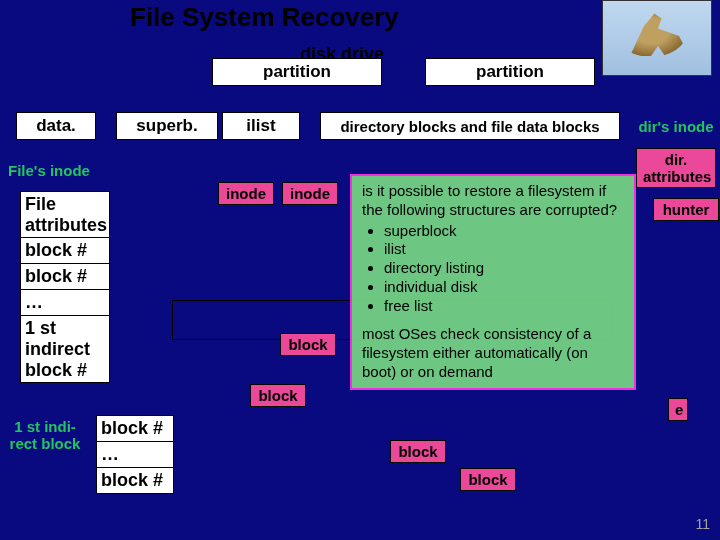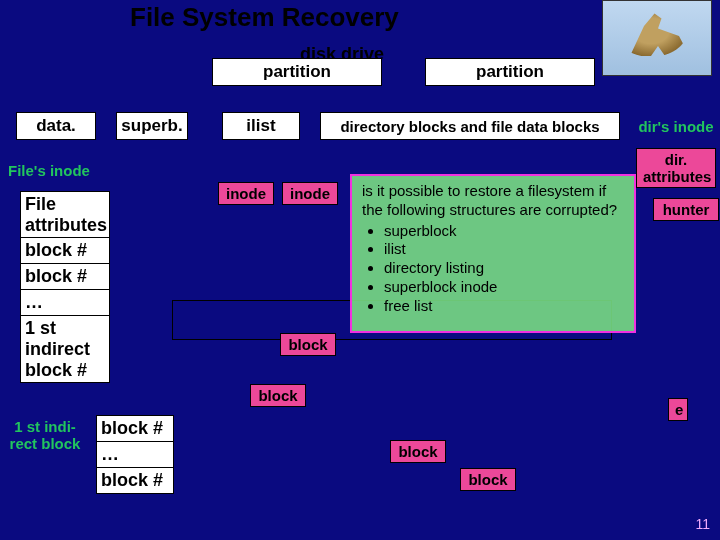--- a/index.html
+++ b/index.html
@@ -86,21 +86,21 @@
     font-weight: normal;
     line-height: 1.25;
   }
   .callout .q { font-weight: normal; }
   .bul { padding-left: 18px; margin: 2px 0; }
   .bul li { list-style: disc; margin-left: 4px; }
   .slide-num {
     position:absolute;
     right:10px;
     bottom:8px;
-    color:#f0abfc;
+    color:#a3a3a3;
     font-size:14px;
   }
   .blockbox {
     position:absolute;
     background:#ec4899;
     border:1px solid #000;
     font-weight:bold;
     font-size:15px;
     text-align:center;
     padding:2px 6px;
@@ -115,21 +115,21 @@
 <body>
 
 <div class="title">File System Recovery</div>
 <div class="sub">disk drive</div>
 <div class="dino"></div>
 
 <div class="box" style="left:212px; top:58px; width:170px; height:28px;">partition</div>
 <div class="box" style="left:425px; top:58px; width:170px; height:28px;">partition</div>
 
 <div class="box" style="left:16px; top:112px; width:80px; height:28px;">data.</div>
-<div class="box" style="left:116px; top:112px; width:72px; height:28px;">superb.</div>
+<div class="box" style="left:116px; top:112px; width:102px; height:28px;">superb.</div>
 <div class="box" style="left:222px; top:112px; width:78px; height:28px;">ilist</div>
 <div class="box" style="left:320px; top:112px; width:300px; height:28px; font-size:15px;">directory blocks and file data blocks</div>
 
 <div class="label-white" style="left:632px; top:118px; width:88px;">dir's inode</div>
 <div class="blockbox" style="left:636px; top:148px; width:80px; white-space:pre-line;">dir.
 attributes</div>
 <div class="blockbox" style="left:653px; top:198px; width:66px;">hunter</div>
 <div class="blockbox" style="left:668px; top:398px; width:20px;">e</div>
 
 <div class="label-white" style="left:8px; top:162px;">File's inode</div>
@@ -162,19 +162,20 @@
 <div class="blockbox" style="left:250px; top:384px; width:56px;">block</div>
 <div class="blockbox" style="left:390px; top:440px; width:56px;">block</div>
 <div class="blockbox" style="left:460px; top:468px; width:56px;">block</div>
 
 <div class="callout" style="left:350px; top:174px; width:286px;">
   <div class="q">is it possible to restore a filesystem if the following structures are corrupted?</div>
   <ul class="bul">
     <li>superblock</li>
     <li>ilist</li>
     <li>directory listing</li>
-    <li>superblock inode</li>
+    <li>individual disk</li>
     <li>free list</li>
   </ul>
   <div style="height:8px"></div>
+  <div>most OSes check consistency of a filesystem either automatically (on boot) or on demand</div>
 </div>
 
 <div class="slide-num">11</div>
 
 </body></html>

